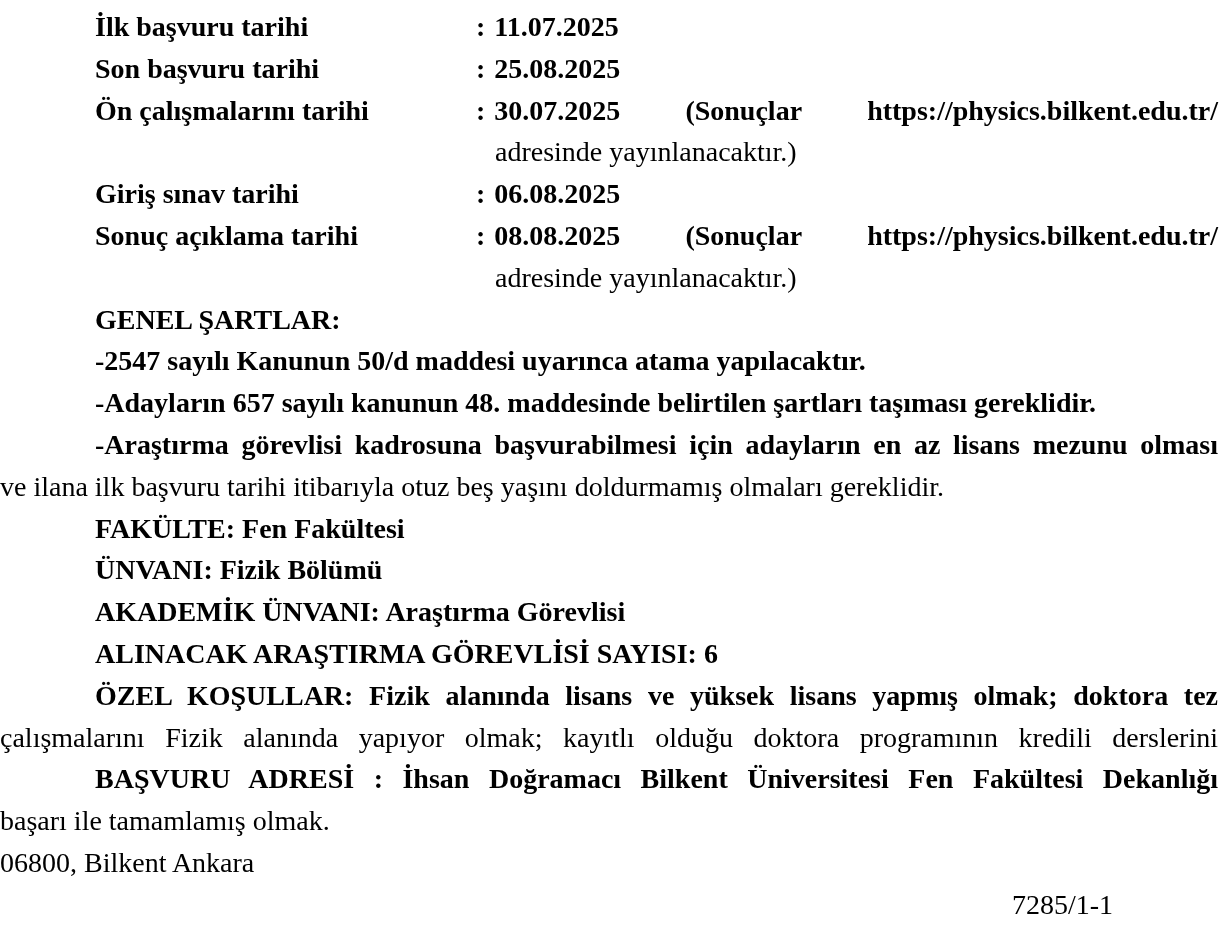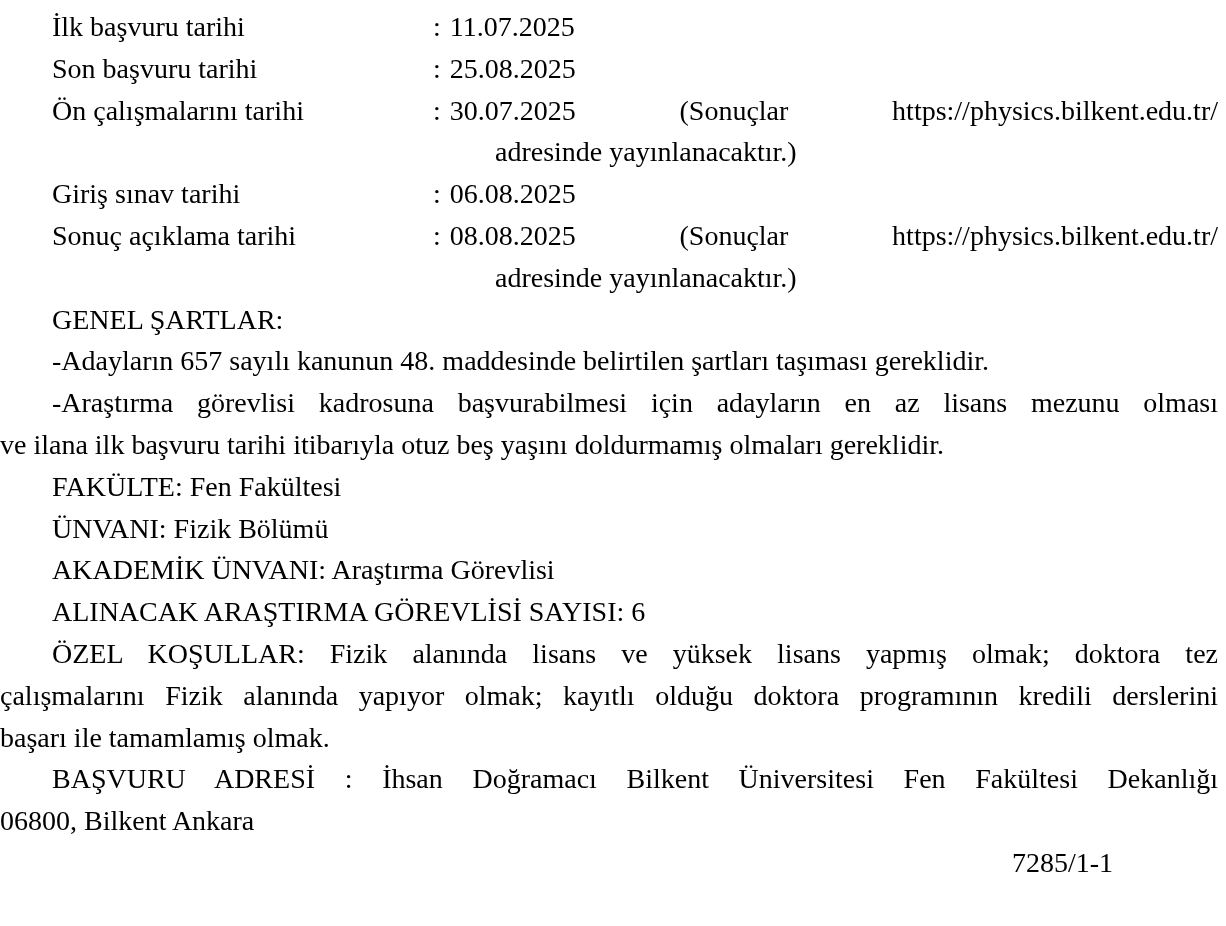--- a/index.html
+++ b/index.html
@@ -19,21 +19,21 @@
     padding-top: 6px;
     box-sizing: border-box;
   }
   .row {
     line-height: 41.8px;
     height: 41.8px;
     white-space: nowrap;
     padding-right: 8px;
     box-sizing: border-box;
   }
-  .indent { padding-left: 52px; }
+  .indent { padding-left: 95px; font-weight: bold; }
   .date-row { display: flex; }
   .date-row .label {
     flex: 0 0 381px;
     width: 381px;
   }
   .date-row .colon { flex: 0 0 auto; }
   .date-row .value {
     flex: 1 1 auto;
     margin-left: 9px;
   }
@@ -97,31 +97,32 @@
       <span>08.08.2025</span>
       <span>(Sonuçlar</span>
       <span>https://physics.bilkent.edu.tr/</span>
     </span>
   </div>
   <div class="row cont-row">
     <span>adresinde yayınlanacaktır.)</span>
   </div>
 
   <div class="row indent">GENEL ŞARTLAR:</div>
+  <div class="row indent">-2547 sayılı Kanunun 50/d maddesi uyarınca atama yapılacaktır.</div>
   <div class="row indent">-Adayların 657 sayılı kanunun 48. maddesinde belirtilen şartları taşıması gereklidir.</div>
   <div class="row indent justify-all">-Araştırma görevlisi kadrosuna başvurabilmesi için adayların en az lisans mezunu olması</div>
   <div class="row">ve ilana ilk başvuru tarihi itibarıyla otuz beş yaşını doldurmamış olmaları gereklidir.</div>
 
   <div class="row indent">FAKÜLTE: Fen Fakültesi</div>
   <div class="row indent">ÜNVANI: Fizik Bölümü</div>
   <div class="row indent">AKADEMİK ÜNVANI: Araştırma Görevlisi</div>
   <div class="row indent">ALINACAK ARAŞTIRMA GÖREVLİSİ SAYISI: 6</div>
 
   <div class="row indent justify-all">ÖZEL KOŞULLAR: Fizik alanında lisans ve yüksek lisans yapmış olmak; doktora tez</div>
   <div class="row justify-all">çalışmalarını Fizik alanında yapıyor olmak; kayıtlı olduğu doktora programının kredili derslerini</div>
+  <div class="row indent justify-all">BAŞVURU ADRESİ : İhsan Doğramacı Bilkent Üniversitesi Fen Fakültesi Dekanlığı</div>
+
   <div class="row">başarı ile tamamlamış olmak.</div>
-
-  <div class="row indent justify-all">BAŞVURU ADRESİ : İhsan Doğramacı Bilkent Üniversitesi Fen Fakültesi Dekanlığı</div>
   <div class="row">06800, Bilkent Ankara</div>
 
   <div class="row footer-row">7285/1-1</div>
 
 </div>
 
 </body></html>

